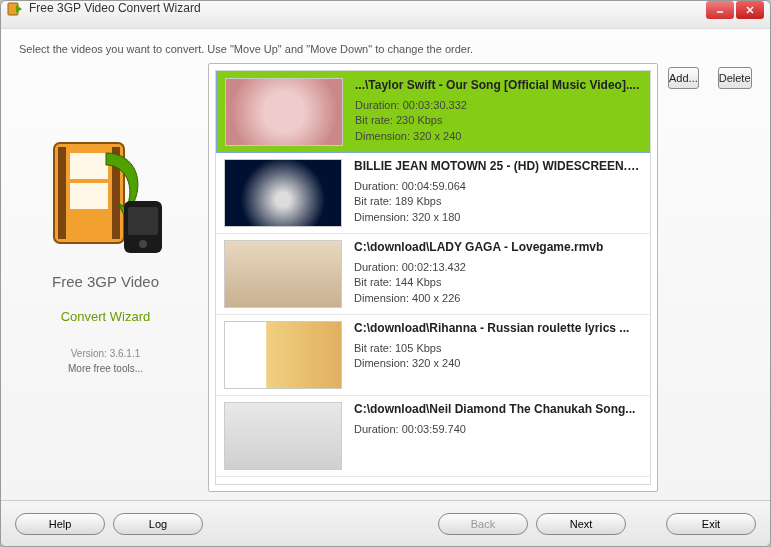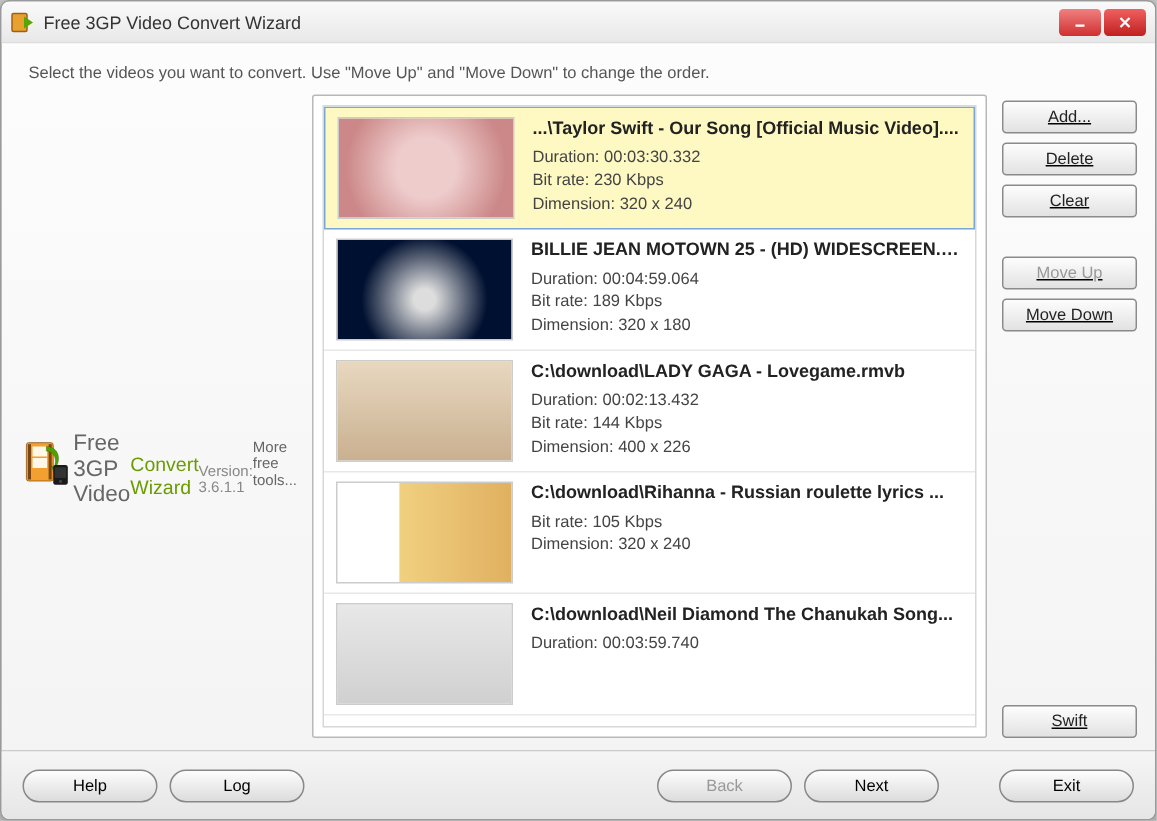--- a/index.html
+++ b/index.html
@@ -1,42 +1,42 @@
 <!DOCTYPE html>
 <html><head>
 <meta charset="utf-8">
 <style>
 * { box-sizing: border-box; margin: 0; padding: 0; font-family: "Segoe UI", Tahoma, sans-serif; }
 body { background: #c8c8c8; width: 771px; height: 547px; overflow: hidden; }
 .window { width: 771px; height: 547px; background: linear-gradient(#fdfdfd, #f3f3f3); border: 1px solid #9a9a9a; border-radius: 6px; display: flex; flex-direction: column; box-shadow: 0 2px 8px rgba(0,0,0,.3); }
-.titlebar { height: 28px; display: flex; align-items: center; padding: 0 6px; background: linear-gradient(#fafafa,#e8e8e8); border-bottom: 1px solid #ddd; border-radius: 6px 6px 0 0; }
+.titlebar { height: 28px; display: flex; align-items: flex-start; padding: 0 6px; background: linear-gradient(#fafafa,#e8e8e8); border-bottom: 1px solid #ddd; border-radius: 6px 6px 0 0; }
 .titlebar .app-icon { width: 16px; height: 16px; margin-right: 6px; }
 .titlebar .title { font-size: 12px; color: #333; flex: 1; }
 .win-btns { display: flex; gap: 2px; }
 .win-btn { width: 28px; height: 18px; border-radius: 3px; display: flex; align-items: center; justify-content: center; cursor: pointer; }
 .min-btn { background: linear-gradient(#f08080,#d03030); }
 .close-btn { background: linear-gradient(#f06060,#c02020); }
 .win-btn svg { width: 10px; height: 10px; }
 .instruction { font-size: 11px; color: #555; padding: 14px 18px 8px; }
 .content { flex: 1; display: flex; padding: 0 12px 8px 12px; gap: 10px; }
-.sidebar { width: 185px; display: flex; align-items: center; padding-top: 60px; }
+.sidebar { width: 185px; display: flex; flex-direction: column; align-items: center; padding-top: 60px; }
 .logo-wrap { width: 140px; height: 140px; display:flex; align-items:center; justify-content:center; }
 .brand1 { font-size: 15px; color: #666; margin-top: 10px; }
 .brand2 { font-size: 13px; color: #6b9b00; margin-top: 19px; }
 .ver { font-size: 10px; color: #888; margin-top: 24px; }
 .more-link { font-size: 10px; color: #666; margin-top: 4px; cursor: pointer; }
 .center { flex: 1; border: 1px solid #b8b8b8; border-radius: 2px; background: #fff; padding: 6px; overflow: hidden; }
 .list { height: 100%; overflow-y: auto; border: 1px solid #d8d8d8; }
 .item { display: flex; padding: 6px 8px; border-bottom: 1px solid #e8e8e8; gap: 12px; }
-.item.selected { border: 1px solid #7aa7d8; background: #fef9c3; }
+.item.selected { border: 1px solid #7aa7d8; background: #84cc16; }
 .thumb { width: 118px; height: 68px; background: #222; flex-shrink: 0; border: 1px solid #ccc; }
 .meta { flex: 1; min-width: 0; }
 .ftitle { font-size: 12px; font-weight: bold; color: #222; white-space: nowrap; overflow: hidden; text-overflow: ellipsis; margin-bottom: 6px; }
 .mline { font-size: 11px; color: #444; line-height: 1.4; }
-.rightcol { width: 90px; display: flex; flex-direction: column; gap: 6px; padding-top: 4px; text-decoration: underline; }
+.rightcol { width: 90px; display: flex; flex-direction: row; gap: 19px; padding-top: 4px; }
 .spacer-right { flex: 1; }
 .btn { height: 22px; border: 1px solid #8a8a8a; border-radius: 3px; background: linear-gradient(#fdfdfd,#e2e2e2); font-size: 11px; color: #222; cursor: pointer; display: flex; align-items:center; justify-content:center; }
 .btn.disabled { color: #999; cursor: default; }
 .footer { height: 46px; border-top: 1px solid #ccc; display: flex; align-items: center; padding: 0 14px; gap: 8px; background: linear-gradient(#f5f5f5,#e6e6e6); border-radius: 0 0 6px 6px; }
 .footer .fbtn { width: 90px; height: 22px; border: 1px solid #888; border-radius: 11px; background: linear-gradient(#fdfdfd,#dcdcdc); font-size: 11px; display:flex; align-items:center; justify-content:center; cursor:pointer; }
 .footer .fbtn.disabled { color:#999; cursor:default; }
 .footer-spacer { flex: 1; }
 
 
 .th1 { background: radial-gradient(circle,#eecccc 30%,#cc8888 80%); }

